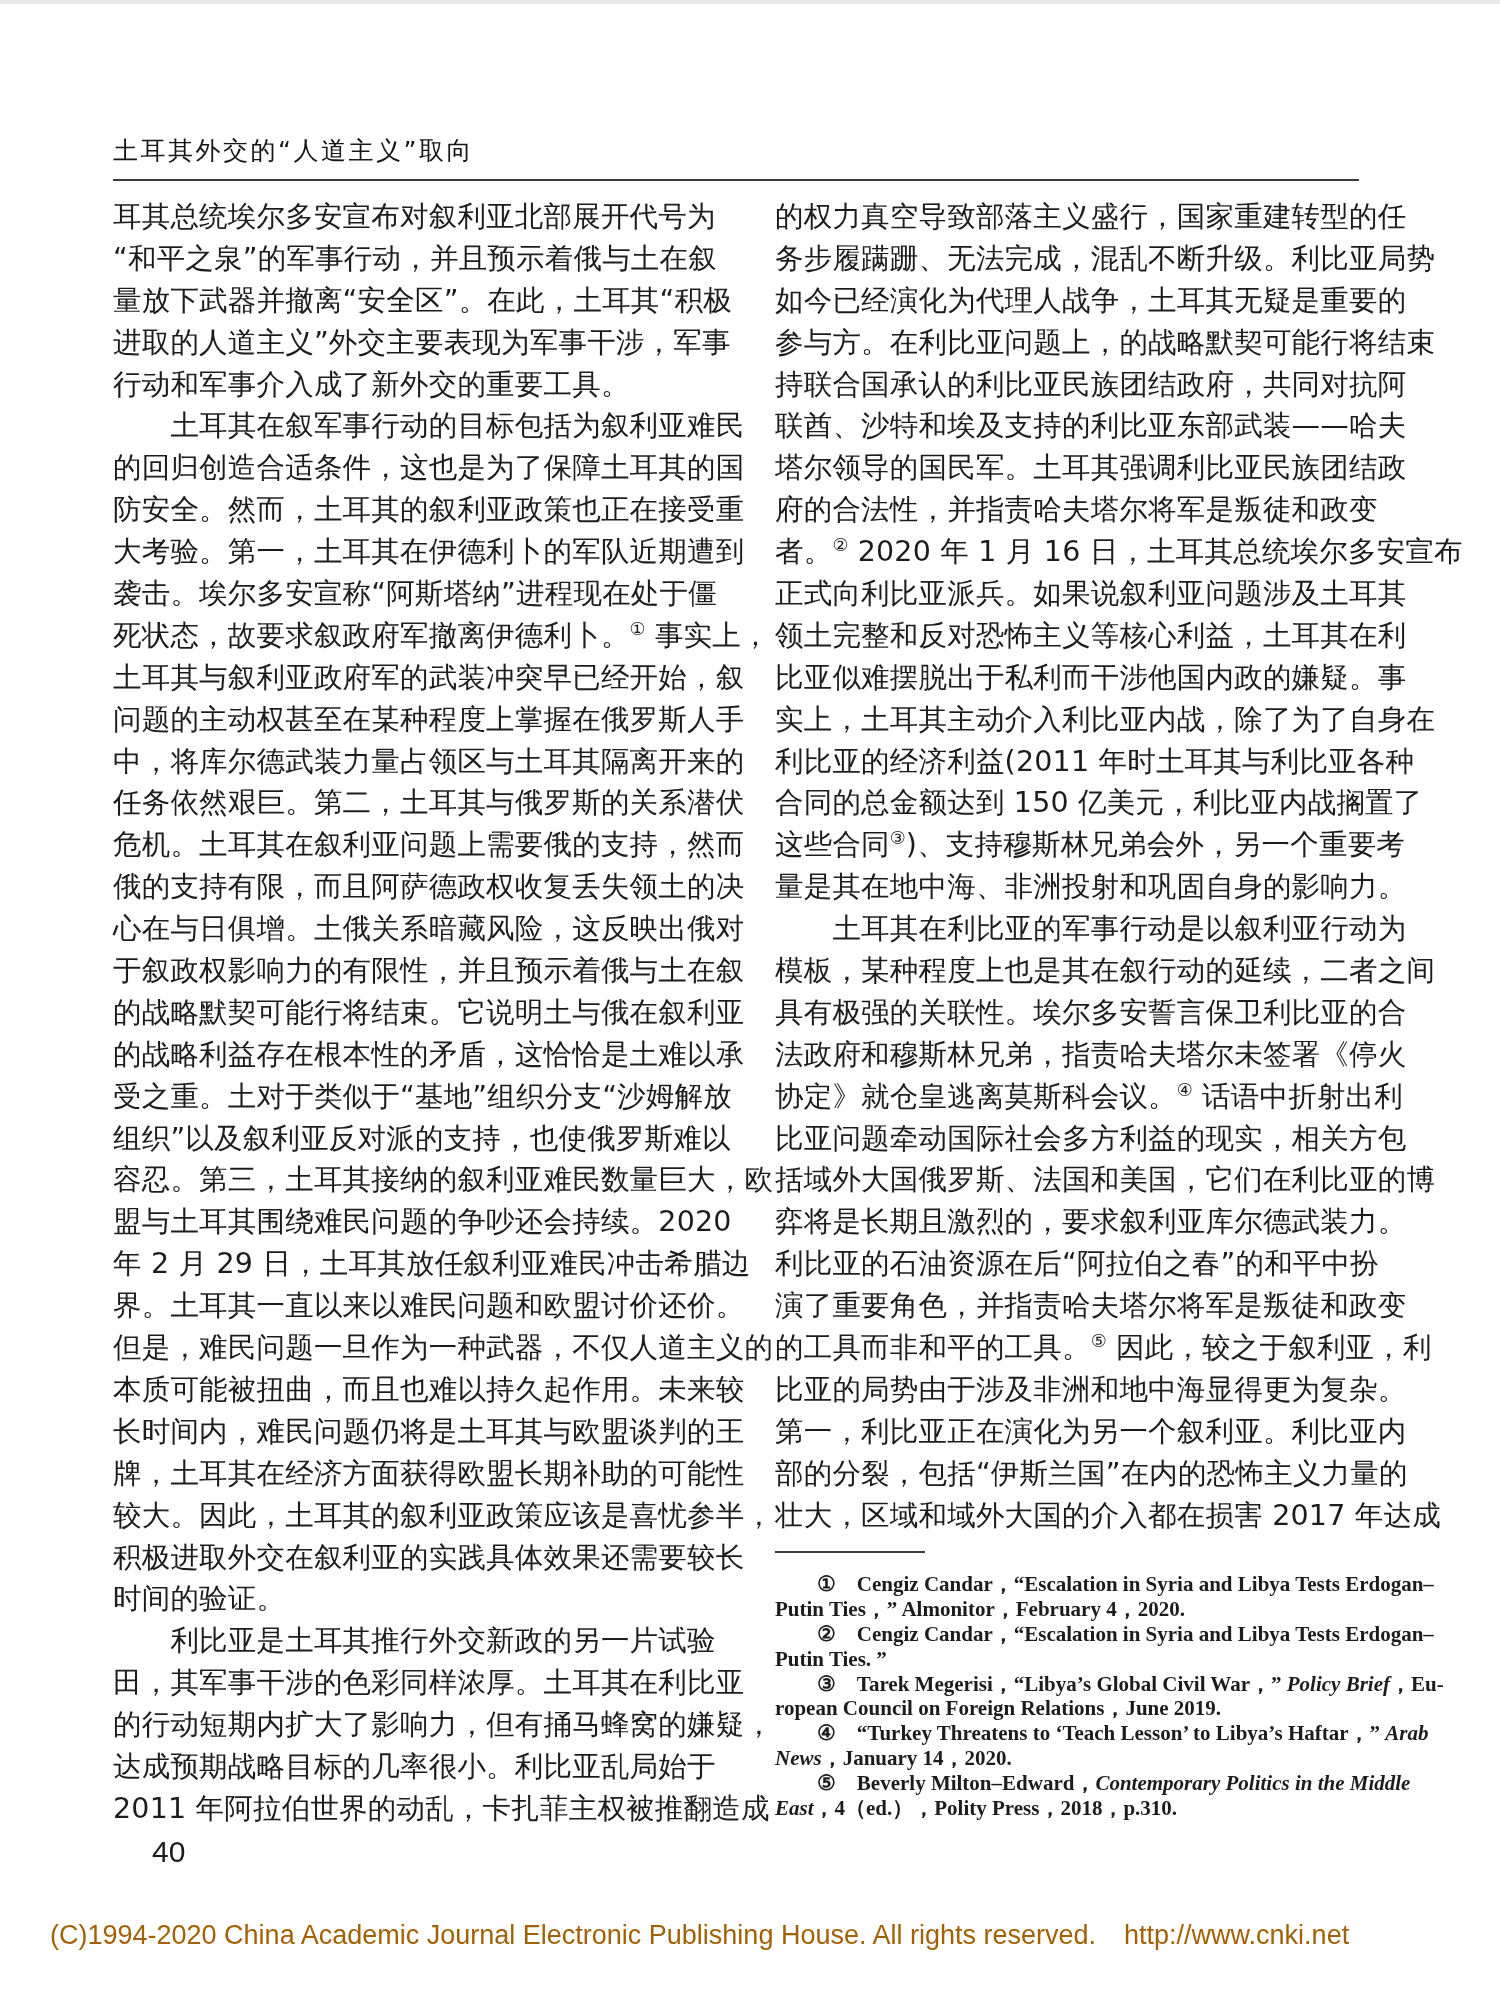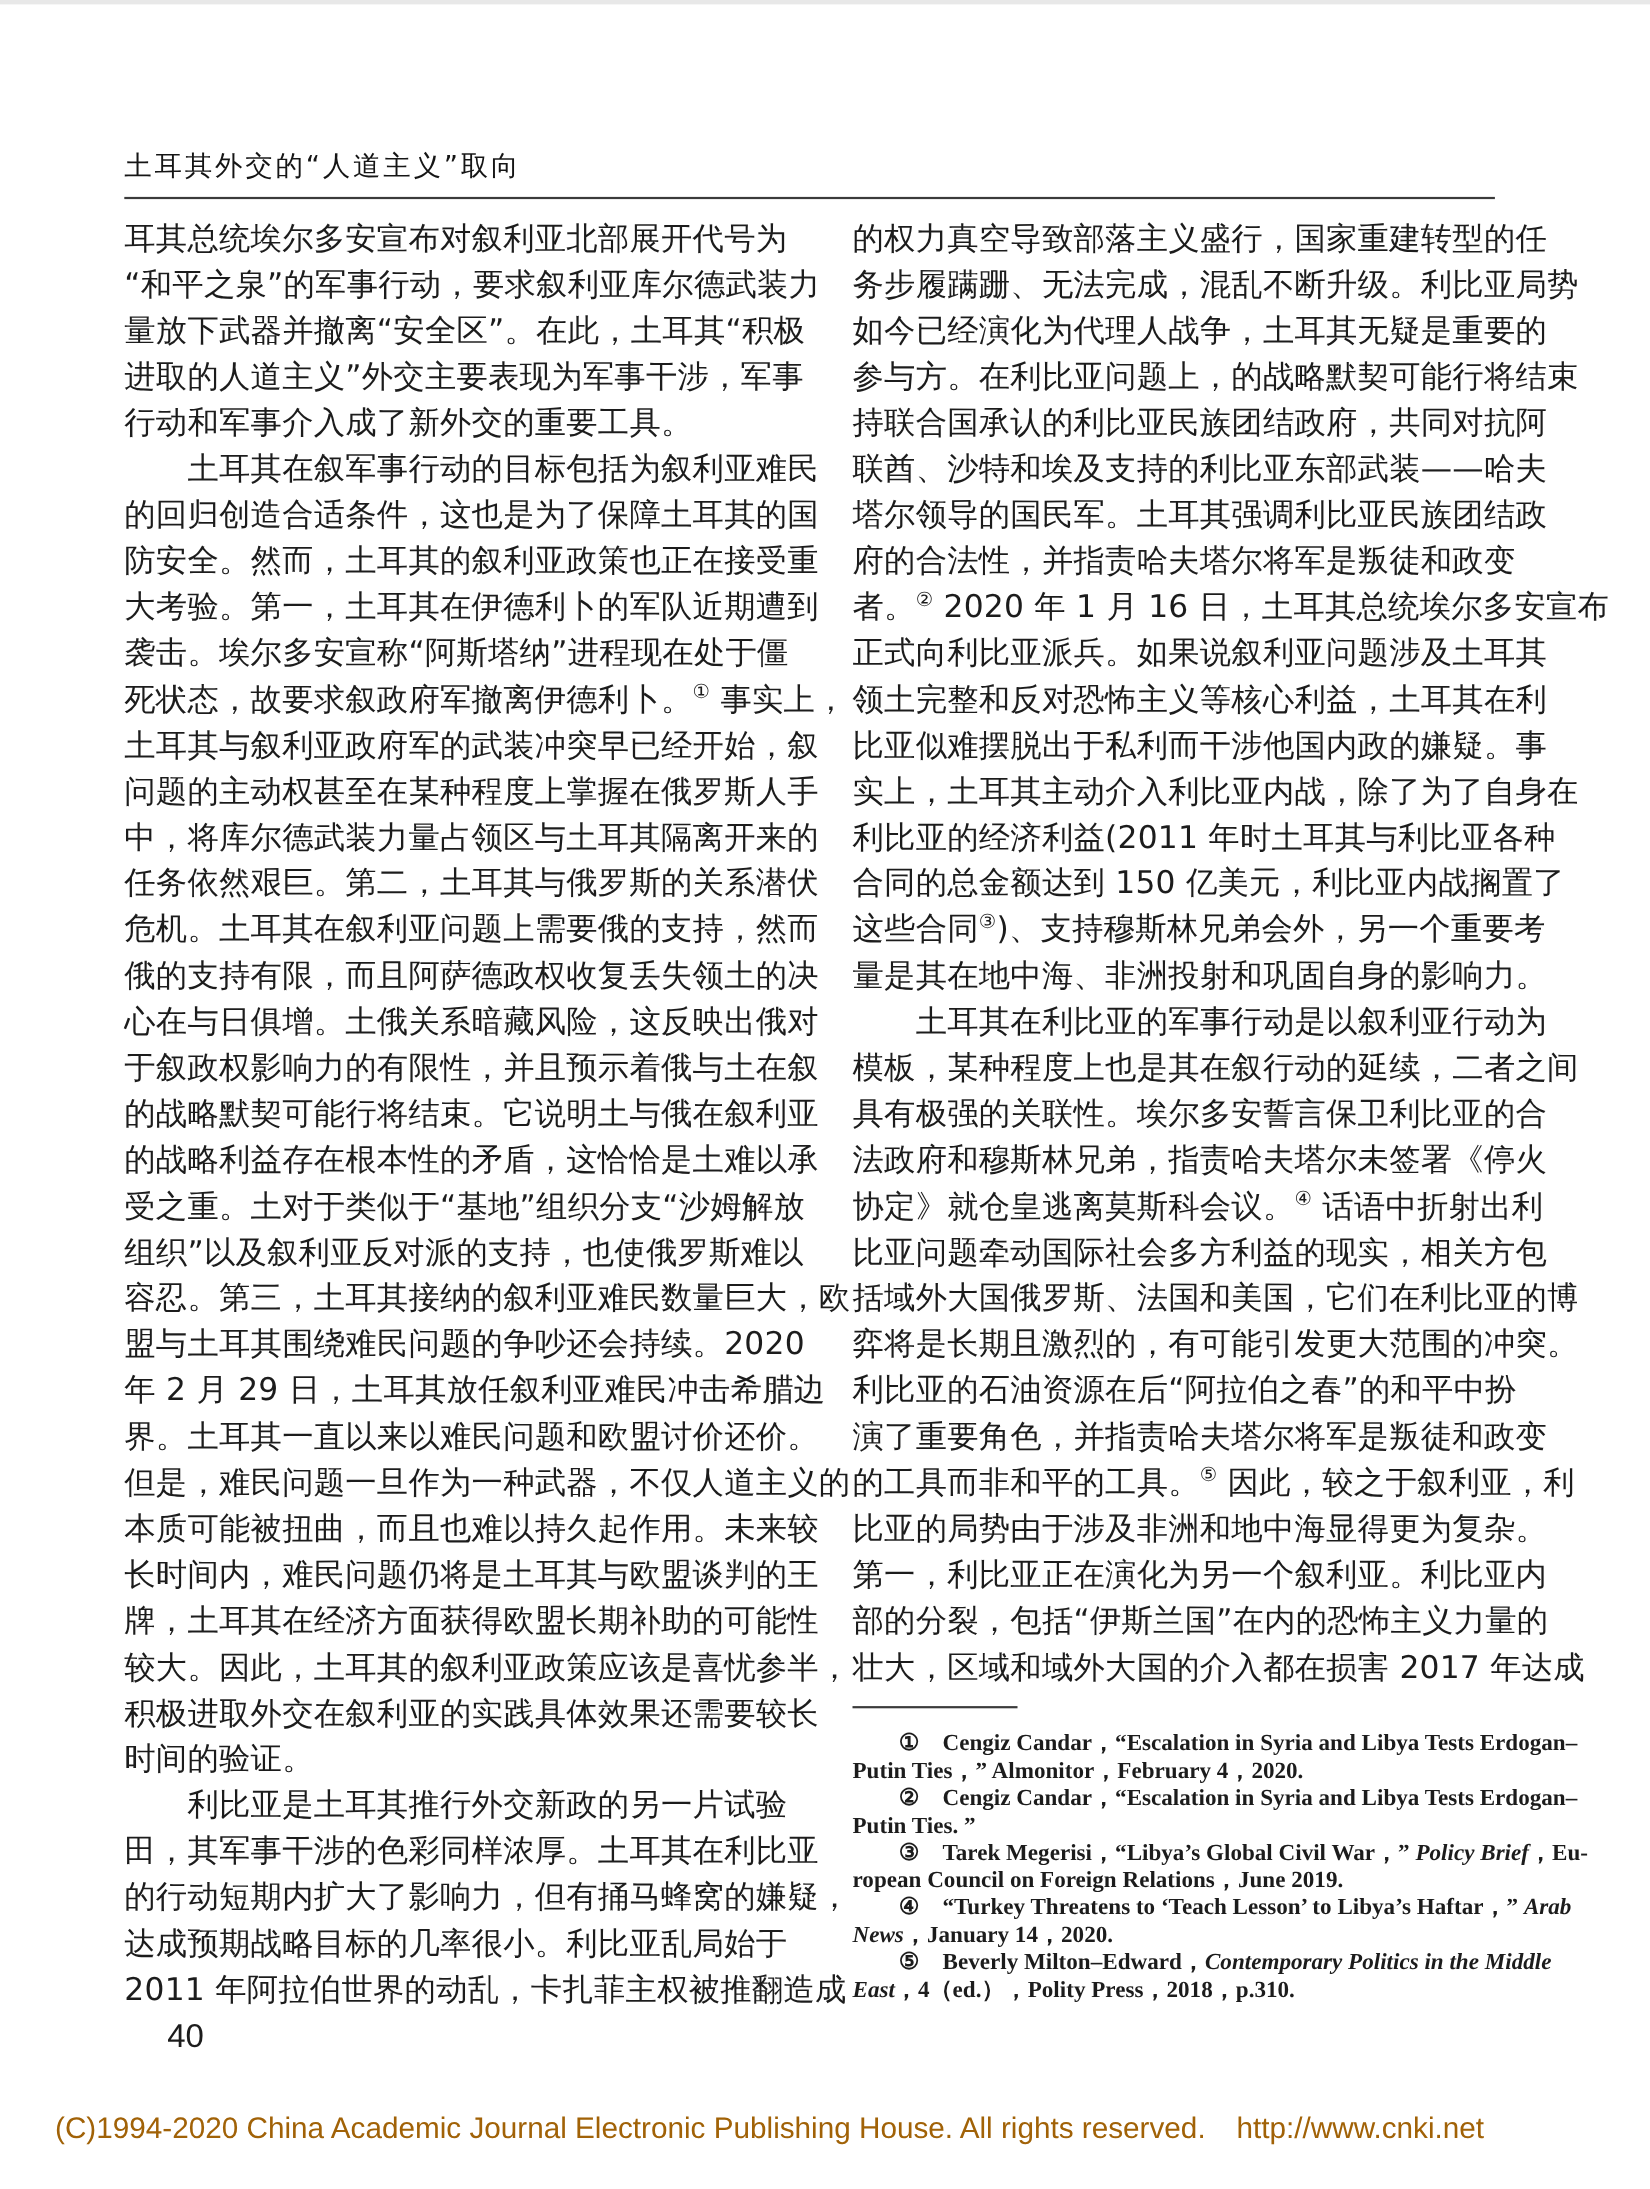--- a/index.html
+++ b/index.html
@@ -68,21 +68,21 @@
 <body>
 
 <div class="page">
 
   <div class="running-head">土耳其外交的“人道主义”取向</div>
 
   <div class="head-rule"></div>
 
   <div class="col col-left" id="col-left">
       <div class="bodyline">耳其总统埃尔多安宣布对叙利亚北部展开代号为</div>
-      <div class="bodyline">“和平之泉”的军事行动，要求叙利亚库尔德武装力</div>
+      <div class="bodyline">“和平之泉”的军事行动，并且预示着俄与土在叙</div>
       <div class="bodyline">量放下武器并撤离“安全区”。在此，土耳其“积极</div>
       <div class="bodyline">进取的人道主义”外交主要表现为军事干涉，军事</div>
       <div class="bodyline">行动和军事介入成了新外交的重要工具。</div>
       <div class="bodyline">　　土耳其在叙军事行动的目标包括为叙利亚难民</div>
       <div class="bodyline">的回归创造合适条件，这也是为了保障土耳其的国</div>
       <div class="bodyline">防安全。然而，土耳其的叙利亚政策也正在接受重</div>
       <div class="bodyline">大考验。第一，土耳其在伊德利卜的军队近期遭到</div>
       <div class="bodyline">袭击。埃尔多安宣称“阿斯塔纳”进程现在处于僵</div>
       <div class="bodyline">死状态，故要求叙政府军撤离伊德利卜。<sup>①</sup> 事实上，</div>
       <div class="bodyline">土耳其与叙利亚政府军的武装冲突早已经开始，叙</div>
@@ -132,21 +132,21 @@
       <div class="bodyline">合同的总金额达到 150 亿美元，利比亚内战搁置了</div>
       <div class="bodyline">这些合同<sup>③</sup>)、支持穆斯林兄弟会外，另一个重要考</div>
       <div class="bodyline">量是其在地中海、非洲投射和巩固自身的影响力。</div>
       <div class="bodyline">　　土耳其在利比亚的军事行动是以叙利亚行动为</div>
       <div class="bodyline">模板，某种程度上也是其在叙行动的延续，二者之间</div>
       <div class="bodyline">具有极强的关联性。埃尔多安誓言保卫利比亚的合</div>
       <div class="bodyline">法政府和穆斯林兄弟，指责哈夫塔尔未签署《停火</div>
       <div class="bodyline">协定》就仓皇逃离莫斯科会议。<sup>④</sup> 话语中折射出利</div>
       <div class="bodyline">比亚问题牵动国际社会多方利益的现实，相关方包</div>
       <div class="bodyline">括域外大国俄罗斯、法国和美国，它们在利比亚的博</div>
-      <div class="bodyline">弈将是长期且激烈的，有可能引发更大范围的冲突。</div>
+      <div class="bodyline">弈将是长期且激烈的，要求叙利亚库尔德武装力。</div>
       <div class="bodyline">利比亚的石油资源在后“阿拉伯之春”的和平中扮</div>
       <div class="bodyline">演了重要角色，并指责哈夫塔尔将军是叛徒和政变</div>
       <div class="bodyline">的工具而非和平的工具。<sup>⑤</sup> 因此，较之于叙利亚，利</div>
       <div class="bodyline">比亚的局势由于涉及非洲和地中海显得更为复杂。</div>
       <div class="bodyline">第一，利比亚正在演化为另一个叙利亚。利比亚内</div>
       <div class="bodyline">部的分裂，包括“伊斯兰国”在内的恐怖主义力量的</div>
       <div class="bodyline">壮大，区域和域外大国的介入都在损害 2017 年达成</div>
     </div>
 
   <div class="fn-rule"></div>

